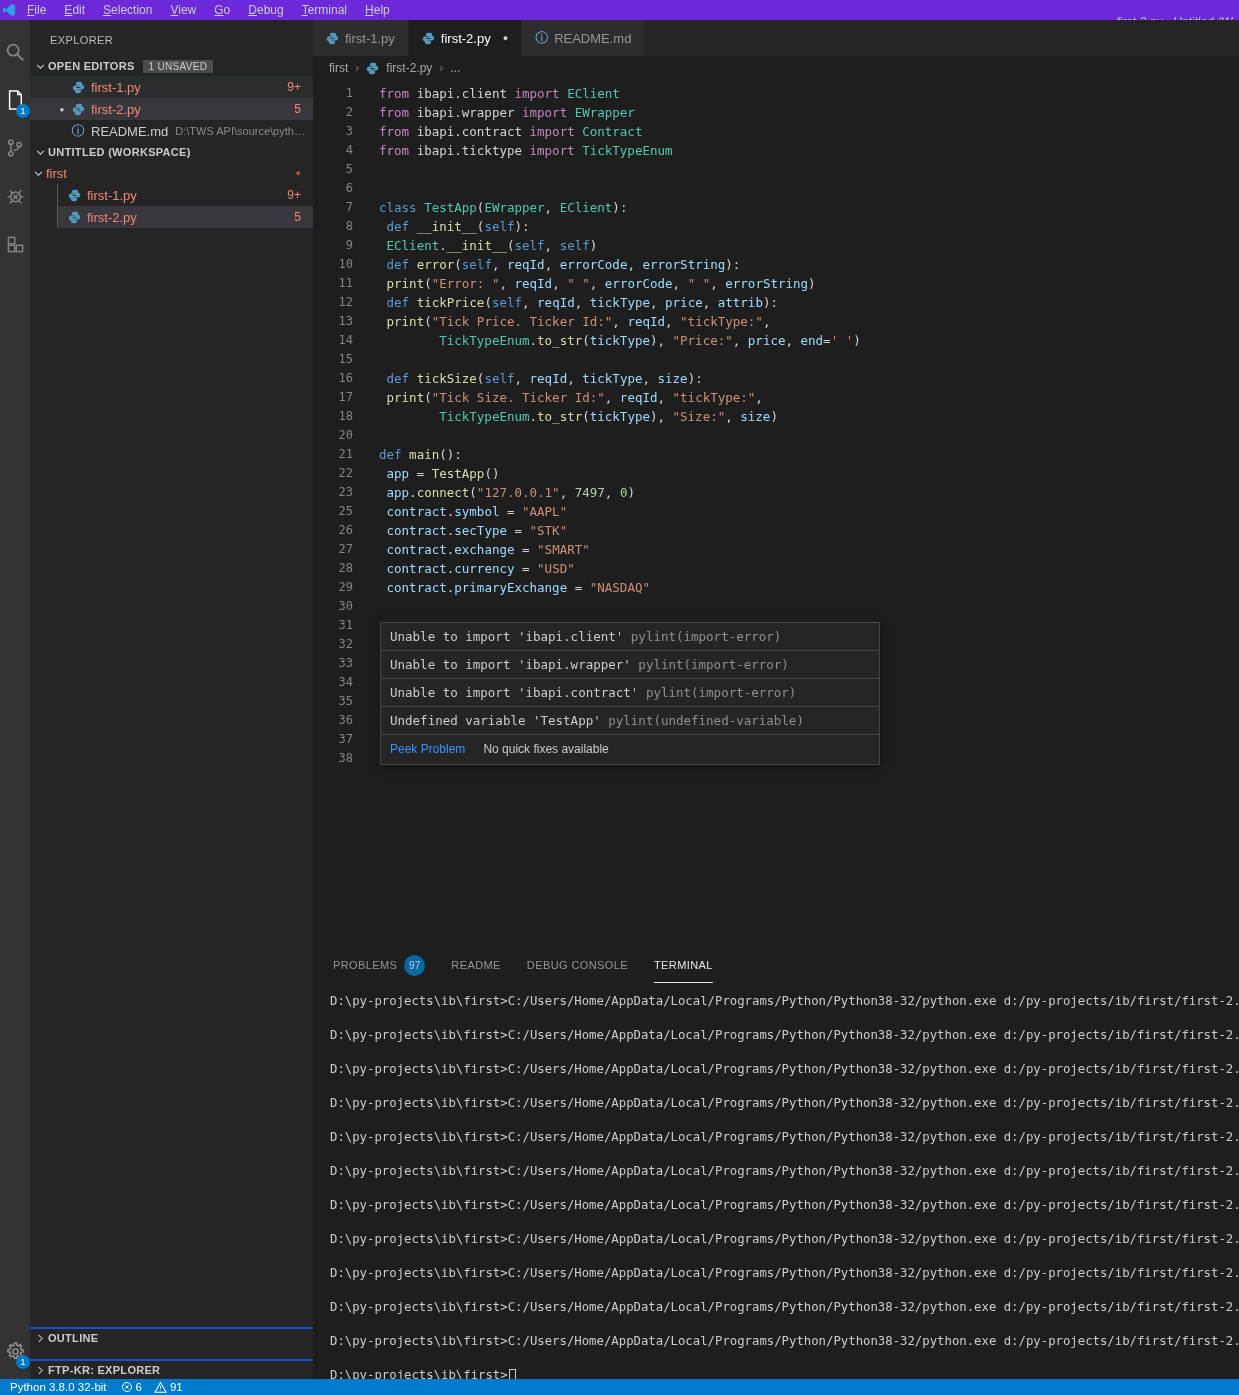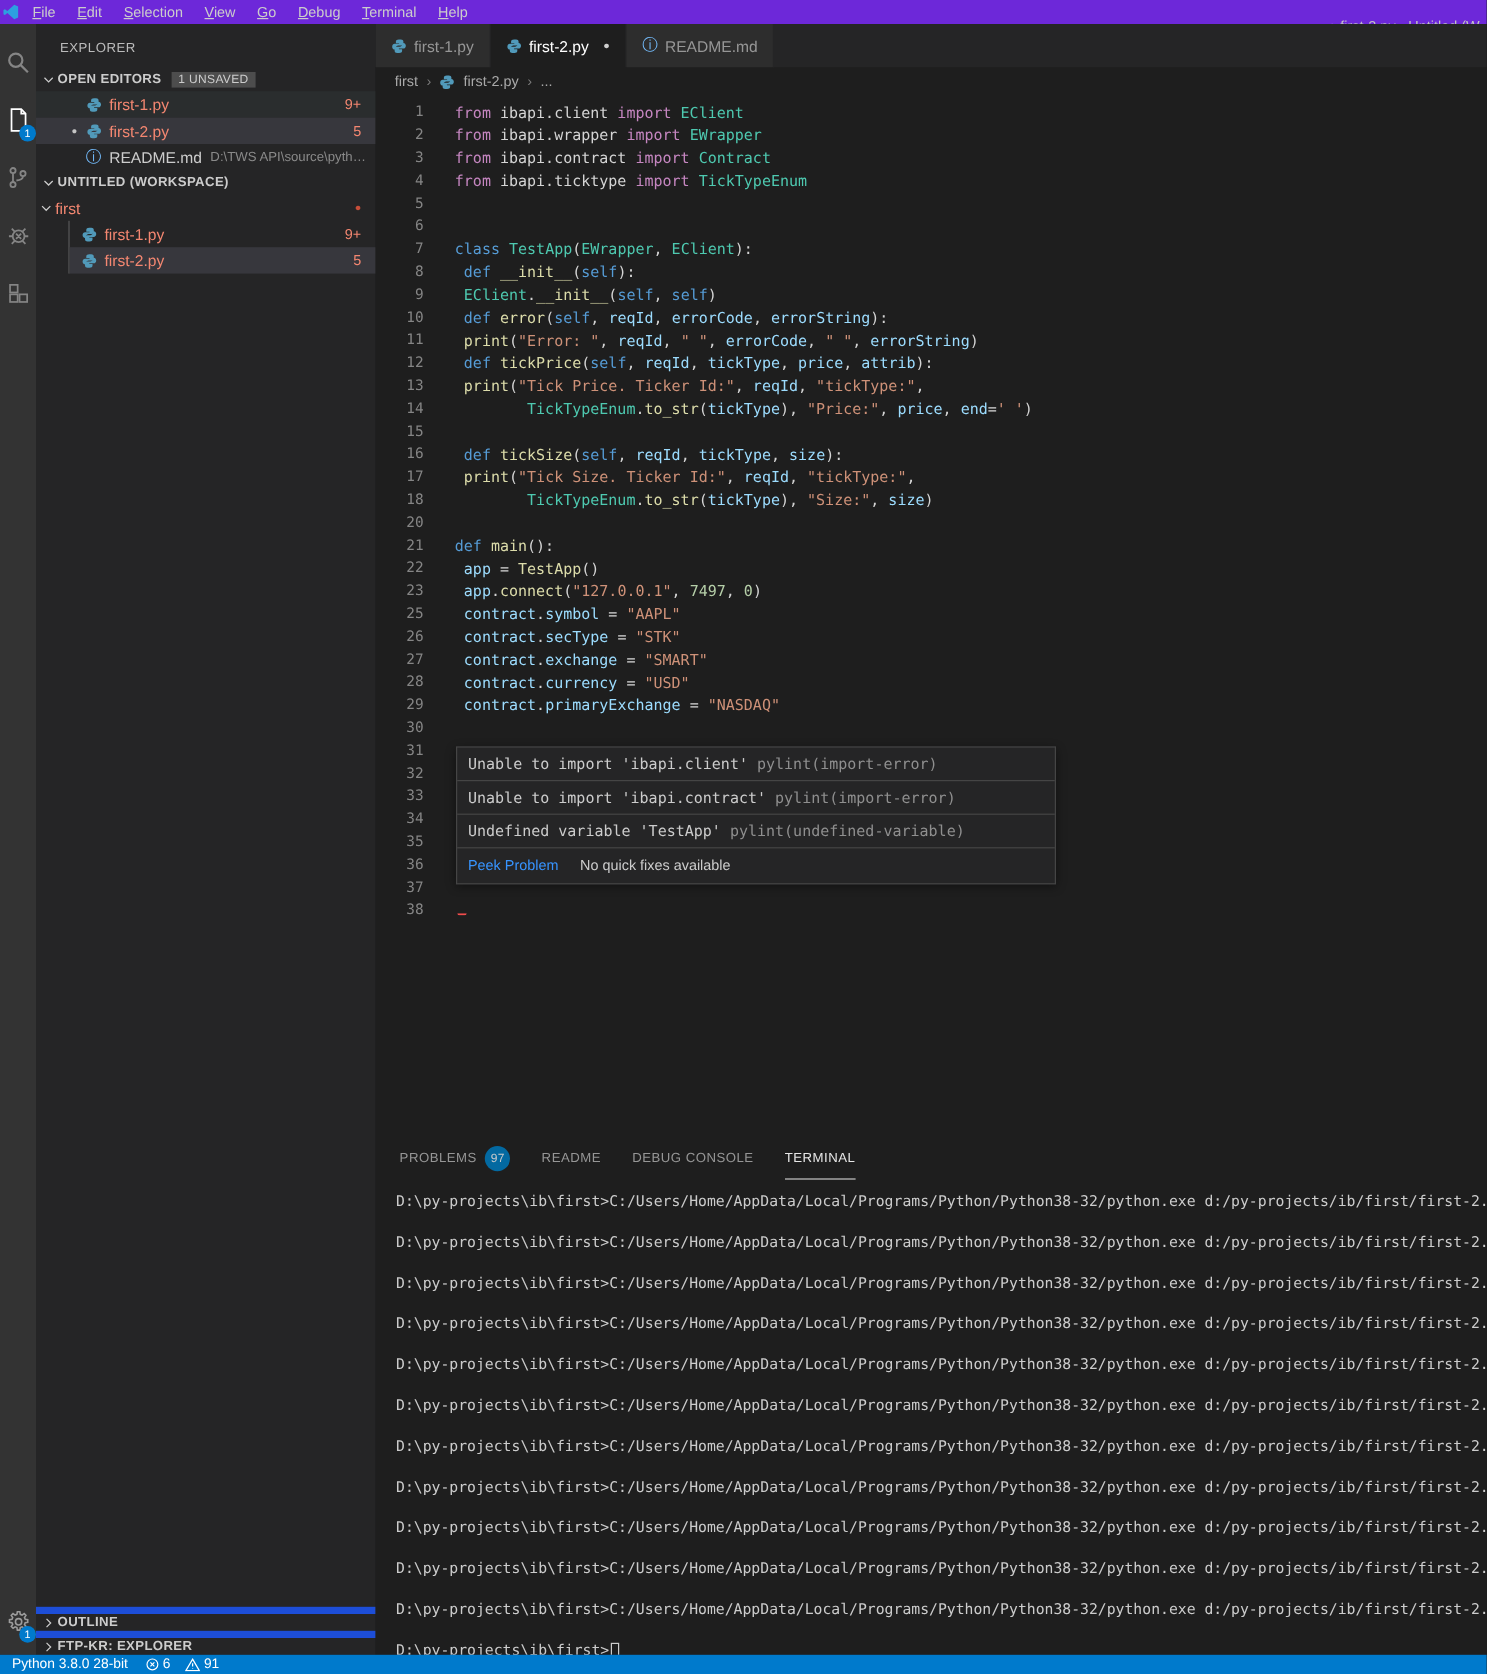--- a/index.html
+++ b/index.html
@@ -44,21 +44,21 @@
   .err-name { color:#f48771; }
   .sb-row .fdesc { color:#8a8a8a; font-size:11px; margin-left:7px; overflow:hidden;
     text-overflow:ellipsis; max-width:130px; }
   .sb-row .count { margin-left:auto; padding-right:12px; color:#f48771; font-size:12px; }
   .row-sel { background:#37373d; }
   .row-dim { background:#2a2d2e; }
   .tree-children { margin-left:27px; border-left:1px solid #585858; }
   .folder-row .chev { width:16px; display:flex; justify-content:center; }
   .folder-dot { margin-left:auto; padding-right:12px; color:#c74e39; font-size:9px; }
   .sb-bottom { position:absolute; left:0; right:0; bottom:0; }
-  .sb-bottom .section-row { border-top:6px solid #1d4ed8; height:20px; }
+  .sb-bottom .section-row { border-top:2px solid #1d4ed8; height:20px;margin-top:12px; }
   .info-glyph { color:#75beff; font-size:13px; font-style:normal; }
   
   .editor-col { flex:1; display:flex; flex-direction:column; background:#1e1e1e;
     position:relative; min-width:0; }
   .tabsbar { height:36px; background:#252526; display:flex; flex-shrink:0; }
   .tab { display:flex; align-items:center; gap:6px; padding:0 13px; font-size:13px;
     background:#2d2d2d; color:#969696; border-right:1px solid #252526; }
   .tab.active { background:#1e1e1e; color:#ffffff; }
   .tab .mod-dot { color:#d0d0d0; font-size:9px; margin-left:6px; }
   .breadcrumb { height:24px; display:flex; align-items:center; gap:7px; padding-left:16px;
@@ -353,20 +353,21 @@
         <div class="code-line"><span class="ln">32</span><span class="lc"></span></div>
         <div class="code-line"><span class="ln">33</span><span class="lc"></span></div>
         <div class="code-line"><span class="ln">34</span><span class="lc"></span></div>
         <div class="code-line"><span class="ln">35</span><span class="lc"></span></div>
         <div class="code-line"><span class="ln">36</span><span class="lc"></span></div>
         <div class="code-line"><span class="ln">37</span><span class="lc"></span></div>
         <div class="code-line"><span class="ln">38</span><span class="lc"><span class="squiggle"></span></span></div>
         <div class="popup" id="popup">
         <div id="popup-rows">
             <div class="popup-row"><span>Unable to import 'ibapi.client' </span><span class="src">pylint(import-error)</span></div>
+            <div class="popup-row"><span>Unable to import 'ibapi.wrapper' </span><span class="src">pylint(import-error)</span></div>
             <div class="popup-row"><span>Unable to import 'ibapi.contract' </span><span class="src">pylint(import-error)</span></div>
             <div class="popup-row"><span>Undefined variable 'TestApp' </span><span class="src">pylint(undefined-variable)</span></div>
           </div>
         <div class="popup-footer">
           <span class="peek-link">Peek Problem</span>
           <span class="qf-hint">No quick fixes available</span>
         </div>
       </div>
     </div>
 
@@ -397,21 +398,21 @@
         <div class="term-line">D:\py-projects\ib\first&gt;C:/Users/Home/AppData/Local/Programs/Python/Python38-32/python.exe d:/py-projects/ib/first/first-2.py</div>
         <div class="term-line">D:\py-projects\ib\first&gt;C:/Users/Home/AppData/Local/Programs/Python/Python38-32/python.exe d:/py-projects/ib/first/first-2.py</div>
         <div class="term-line">D:\py-projects\ib\first&gt;C:/Users/Home/AppData/Local/Programs/Python/Python38-32/python.exe d:/py-projects/ib/first/first-2.py</div>
         <div class="term-line">D:\py-projects\ib\first&gt;C:/Users/Home/AppData/Local/Programs/Python/Python38-32/python.exe d:/py-projects/ib/first/first-2.py</div>
         <div class="term-prompt"><span>D:\py-projects\ib\first&gt;</span><span class="term-cursor"></span></div>
       </div>
   </div>
 </div>
 
 <div class="statusbar" style="background: rgb(0, 122, 204);">
-  <span class="status-item">Python 3.8.0 28-bit</span>
+  <span class="status-item">Python 3.8.0 32-bit</span>
   <span class="status-group">
     <span>
         <svg width="12" height="12" viewBox="0 0 16 16" fill="none" stroke="#ffffff" stroke-width="1.3">
           <circle cx="8" cy="8" r="6"></circle>
           <path d="M5.8 5.8l4.4 4.4M10.2 5.8l-4.4 4.4"></path>
         </svg>
       </span>
     <span>6</span>
     <span style="width:6px"></span>
     <span>

